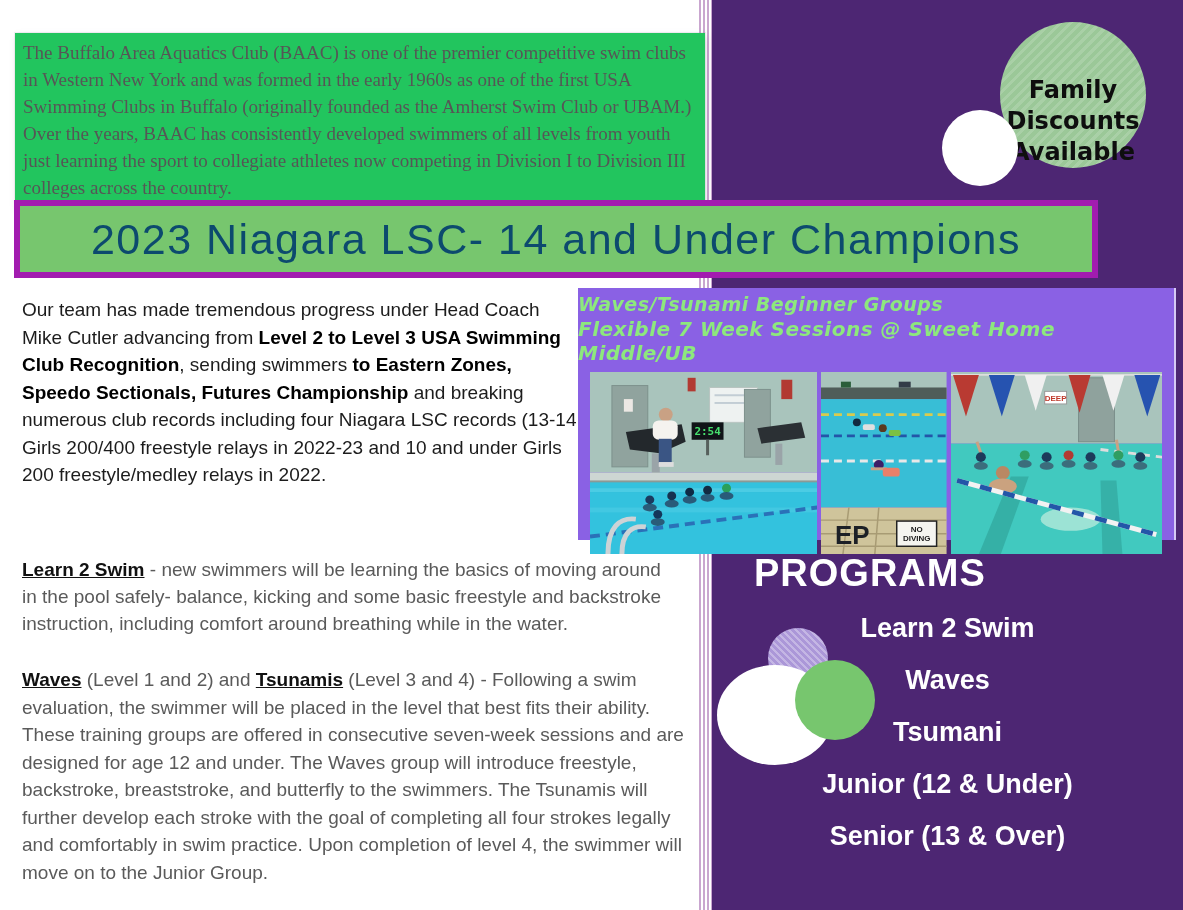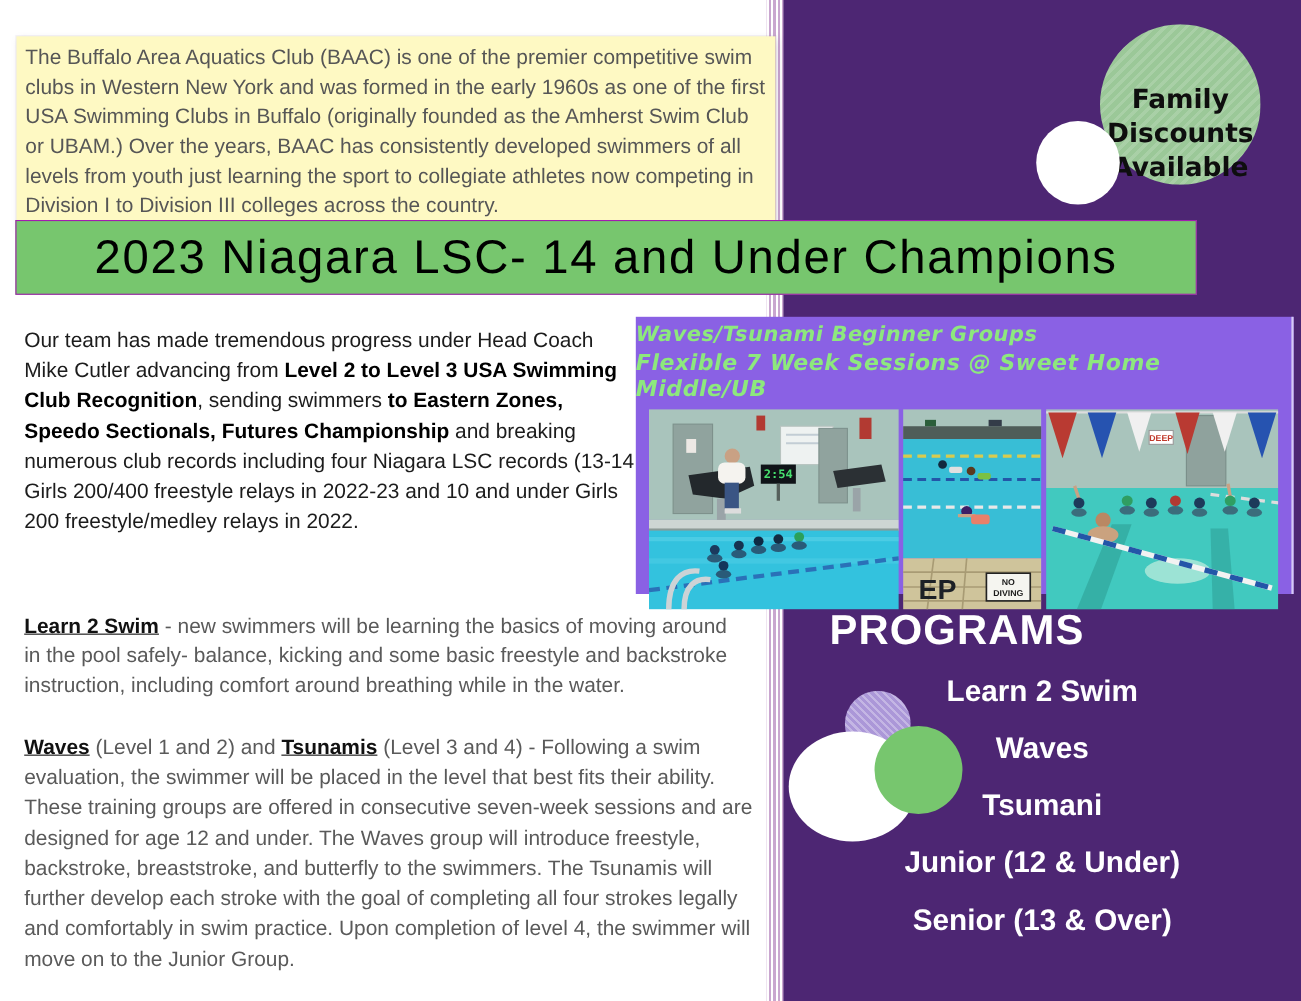--- a/index.html
+++ b/index.html
@@ -26,28 +26,28 @@
   .program-item{color:#ffffff;font-weight:700;font-size:27px;line-height:28px;margin-bottom:24px;}
 
   
   .circle-lavender{position:absolute;left:56px;top:628px;width:60px;height:60px;border-radius:50%;
      background:#ab97d8;
      background-image:repeating-linear-gradient(45deg,rgba(255,255,255,.3) 0 2px,rgba(0,0,0,0) 2px 5px);z-index:1;}
   .circle-white{position:absolute;left:5px;top:665px;width:116px;height:100px;border-radius:50%;background:#ffffff;z-index:2;}
   .circle-green{position:absolute;left:83px;top:660px;width:80px;height:80px;border-radius:50%;background:#77C66E;z-index:3;}
 
   
-  .intro-box{position:absolute;left:15px;top:33px;width:674px;padding:6px 8px;background:#fef9c3;
+  .intro-box{position:absolute;left:15px;top:33px;width:674px;padding:6px 8px;background:#22c55e;
      box-shadow:0 0 0 1px rgba(150,130,160,.12), 2px 3px 7px rgba(120,90,140,.22);
-     color:#565656;font-size:19px;line-height:27px;}
+     color:#565656;font-size:19px;line-height:27px;font-family:Liberation Serif, serif;}
 
   
   .banner{position:absolute;left:14px;top:200px;width:1072px;height:66px;background:#77C66E;
-     border:1px solid #a21caf;display:flex;align-items:center;justify-content:center;
-     color:#000000;font-size:43px;letter-spacing:1.5px;z-index:4;}
+     border:6px solid #a21caf;display:flex;align-items:center;justify-content:center;
+     color:#0c4a6e;font-size:43px;letter-spacing:1.5px;z-index:4;}
 
   
   .progress-para{position:absolute;left:22px;top:296px;width:556px;font-size:19px;line-height:27.5px;color:#1c1c1c;}
   .entry-heading{position:absolute;left:40px;top:500px;width:520px;text-align:center;
      font-size:22px;font-weight:700;color:#0d0d0d;}
   .learn-para{position:absolute;left:22px;top:556px;width:655px;font-size:19px;line-height:27px;color:#5a5a5a;}
   .waves-para{position:absolute;left:22px;top:666px;width:676px;font-size:19px;line-height:27.5px;color:#5a5a5a;}
   .seg-b{font-weight:700;color:#000000;}
   .seg-u{font-weight:700;text-decoration:underline;color:#111111;}
 

